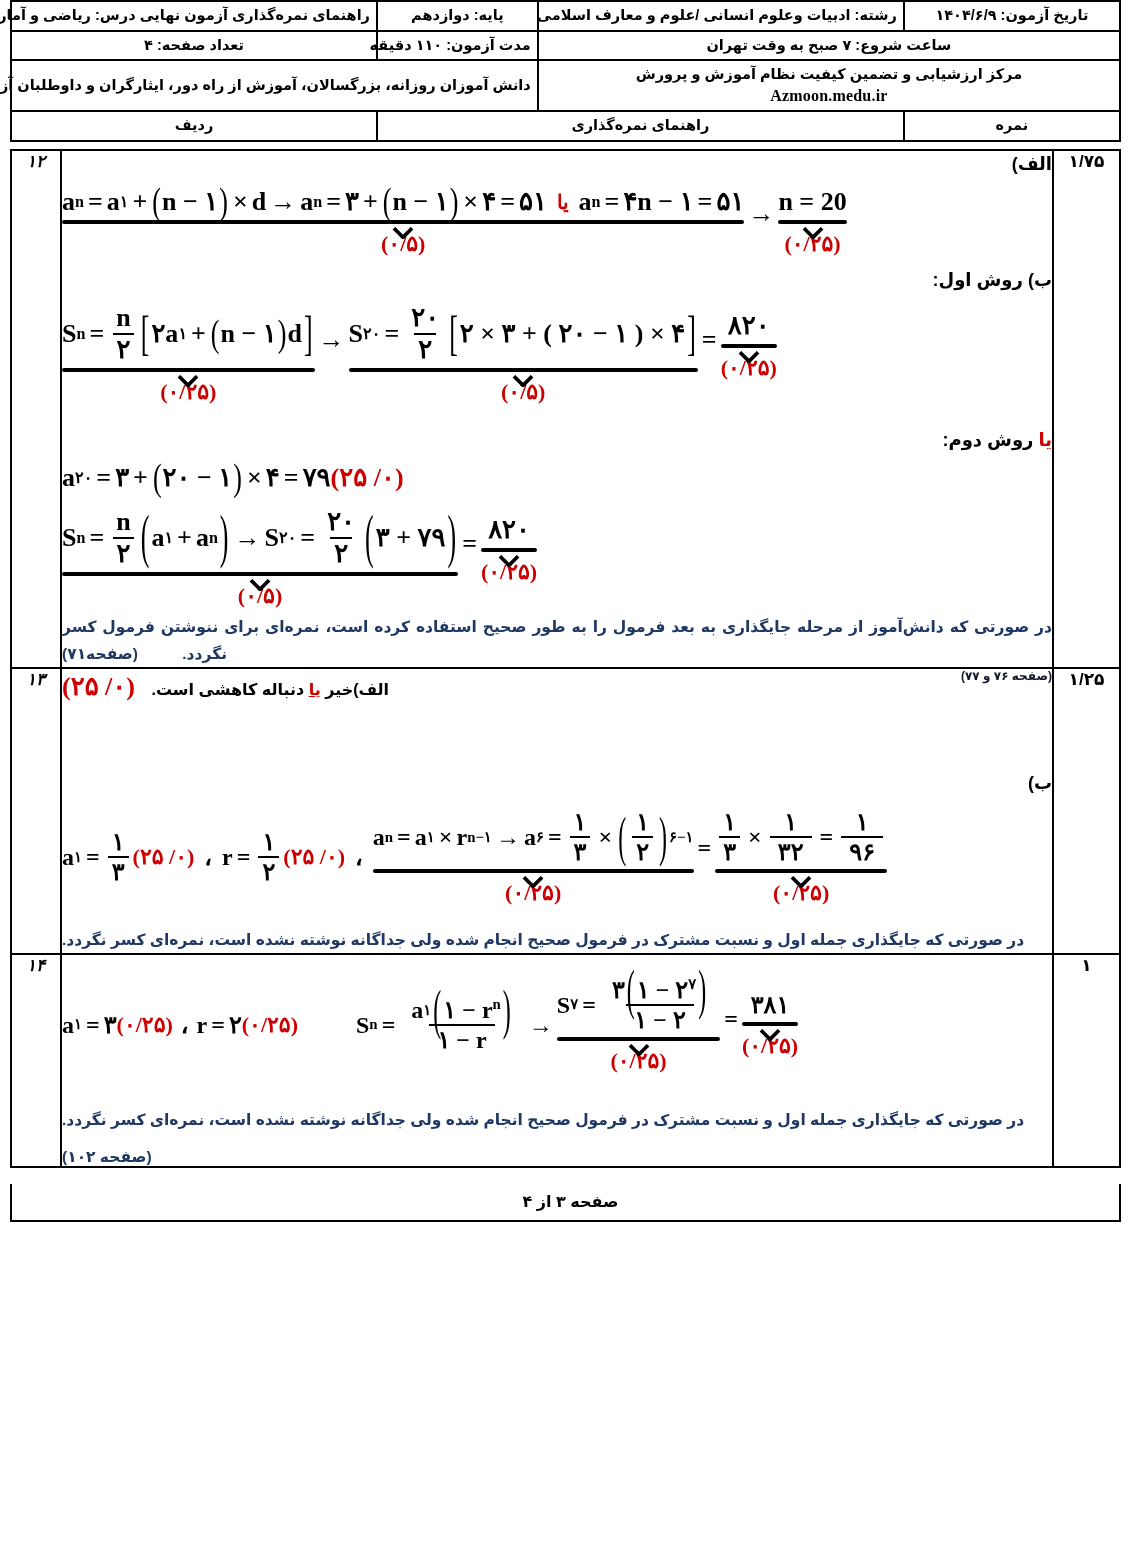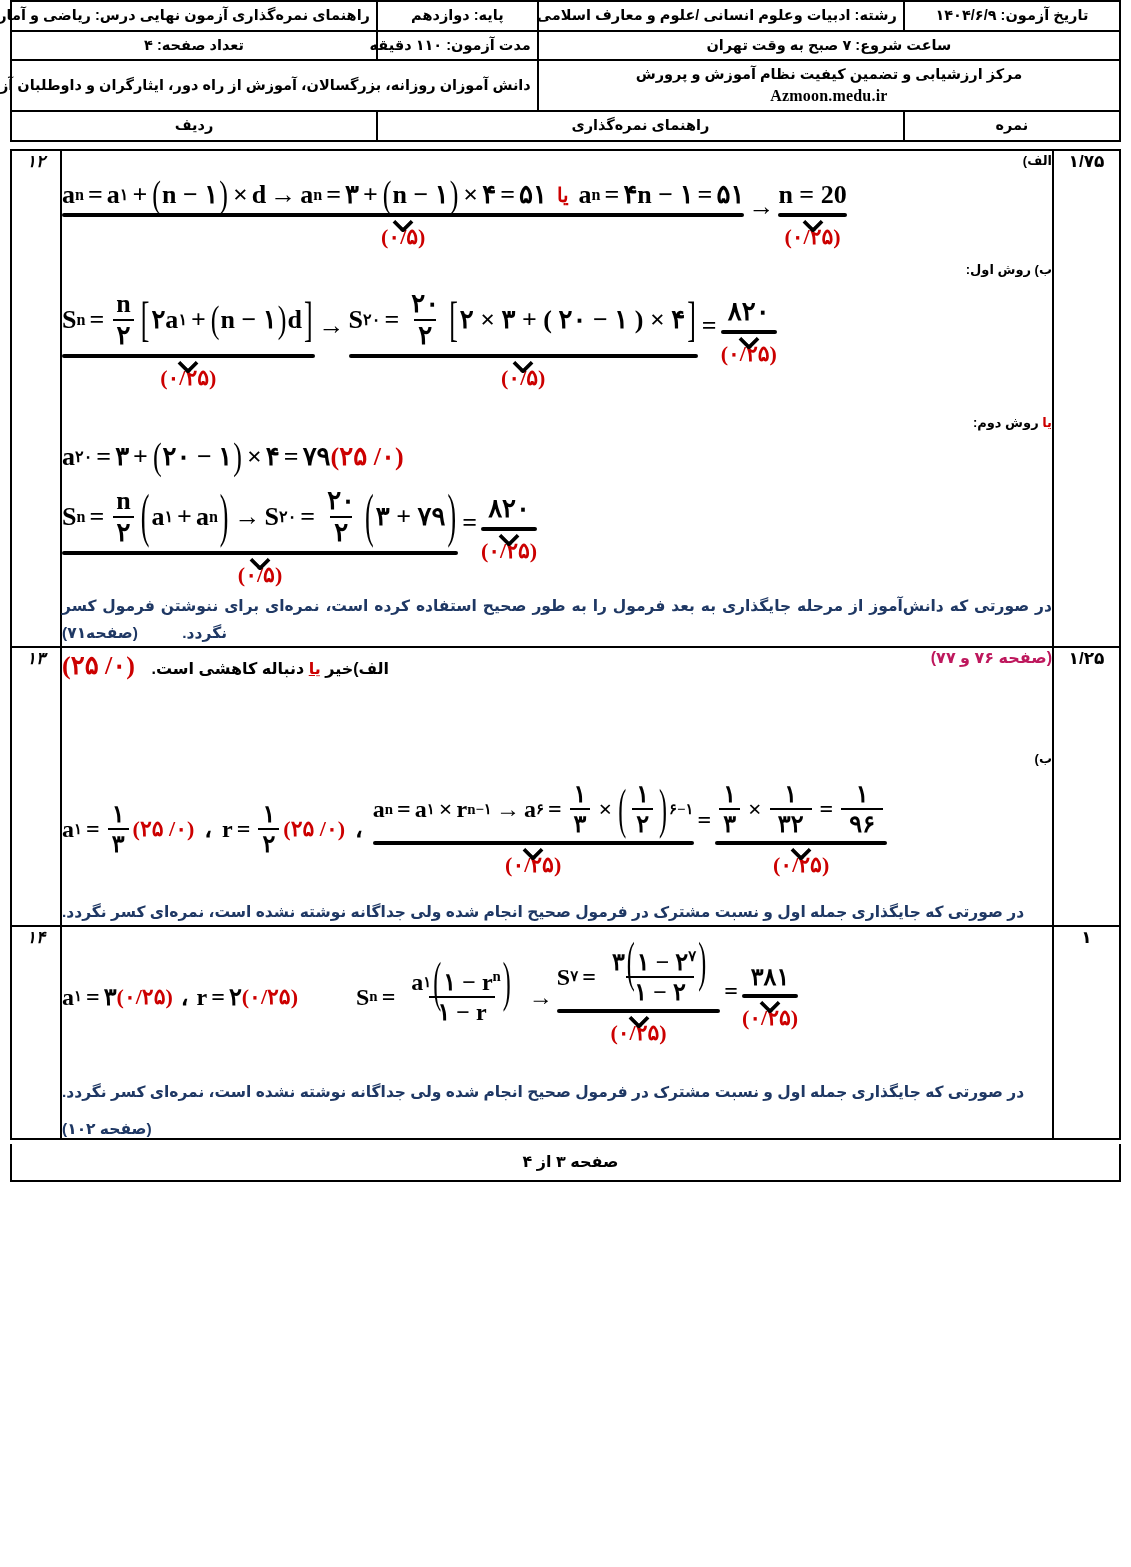--- a/index.html
+++ b/index.html
@@ -95,41 +95,41 @@
     padding-top:9px;
     font-style:italic;
   }
   td.content{
     padding:6px 12px 10px 12px;
     position:relative;
   }
 
   
   .part-label{
-    font-size:13px;
+    font-size:18px;
     font-weight:bold;
     text-align:right;
     margin:2px 0 2px 0;
   }
   .part-label.spaced{margin-top:14px;}
   .ya-red{color:#cc0000;}
   .ya-red-u{color:#cc0000;text-decoration:underline;}
   .note{
     color:#1f3864;
     font-size:15.5px;
     font-weight:bold;
     line-height:1.75;
     text-align:justify;
     text-align-last:left;
     margin-top:6px;
   }
   .note .pg{white-space:nowrap;}
   .pgref{
-    color:#be185d;
-    font-size:16px;
+    color:#0f172a;
+    font-size:12px;
     font-weight:bold;
     float:left;
   }
   .pgref-line{
     color:#1f3864;
     font-size:15.5px;
     font-weight:bold;
     text-align:left;
     margin-top:14px;
   }
@@ -231,21 +231,21 @@
   }
   .mark.inline{margin-top:0;margin-right:8px;font-size:24px;}
   .mark.big{font-size:26px;}
 
   .mline{margin:14px 0 0 0;}
   .mpad{padding-right:22px;}
   .gap-lg{width:58px;flex:0 0 58px;}
 
   
   .footer{
-    margin-top:4px;
+    margin-top:16px;
     border:2.5px solid #000;
     border-top:none;
     text-align:center;
     font-size:16px;
     font-weight:bold;
     padding:8px 0 9px 10px;
   }
 </style>
 </head>
 <body>

